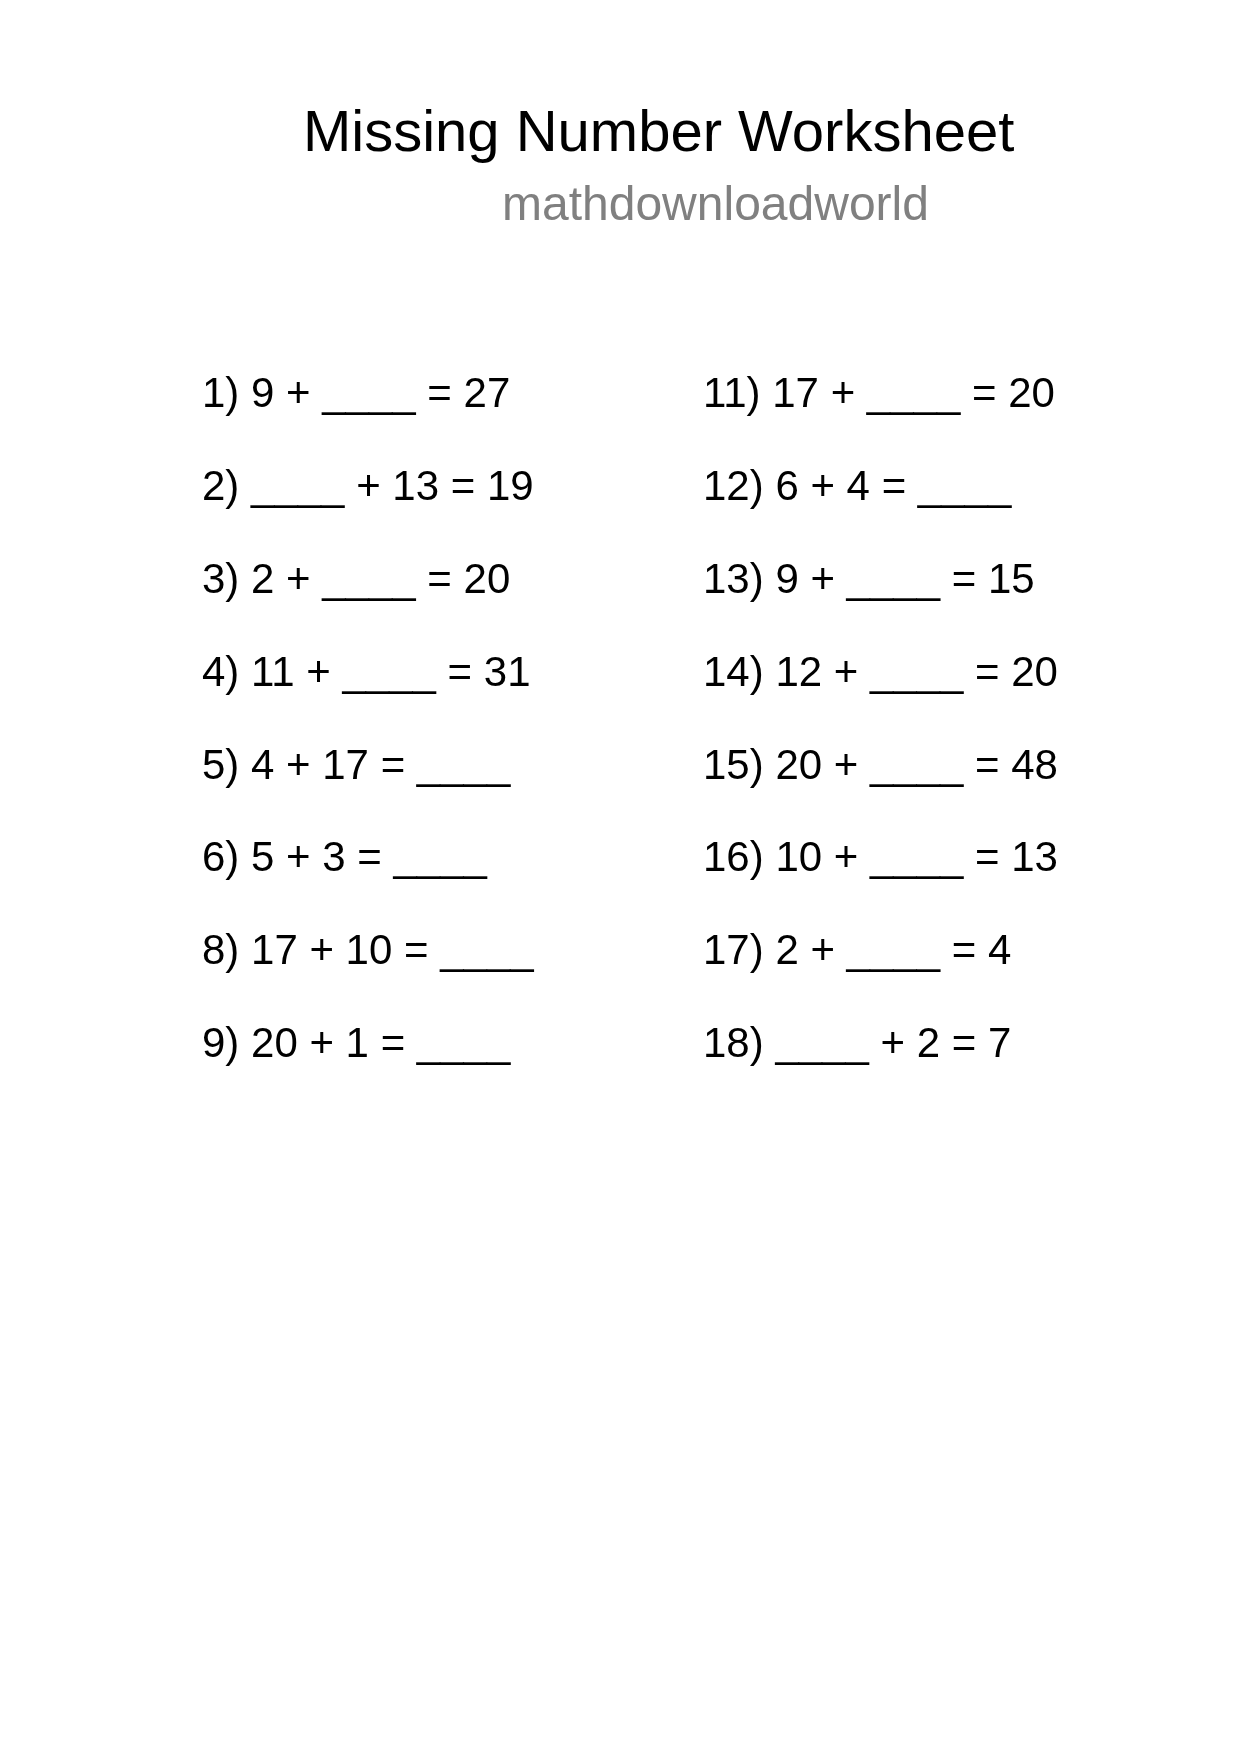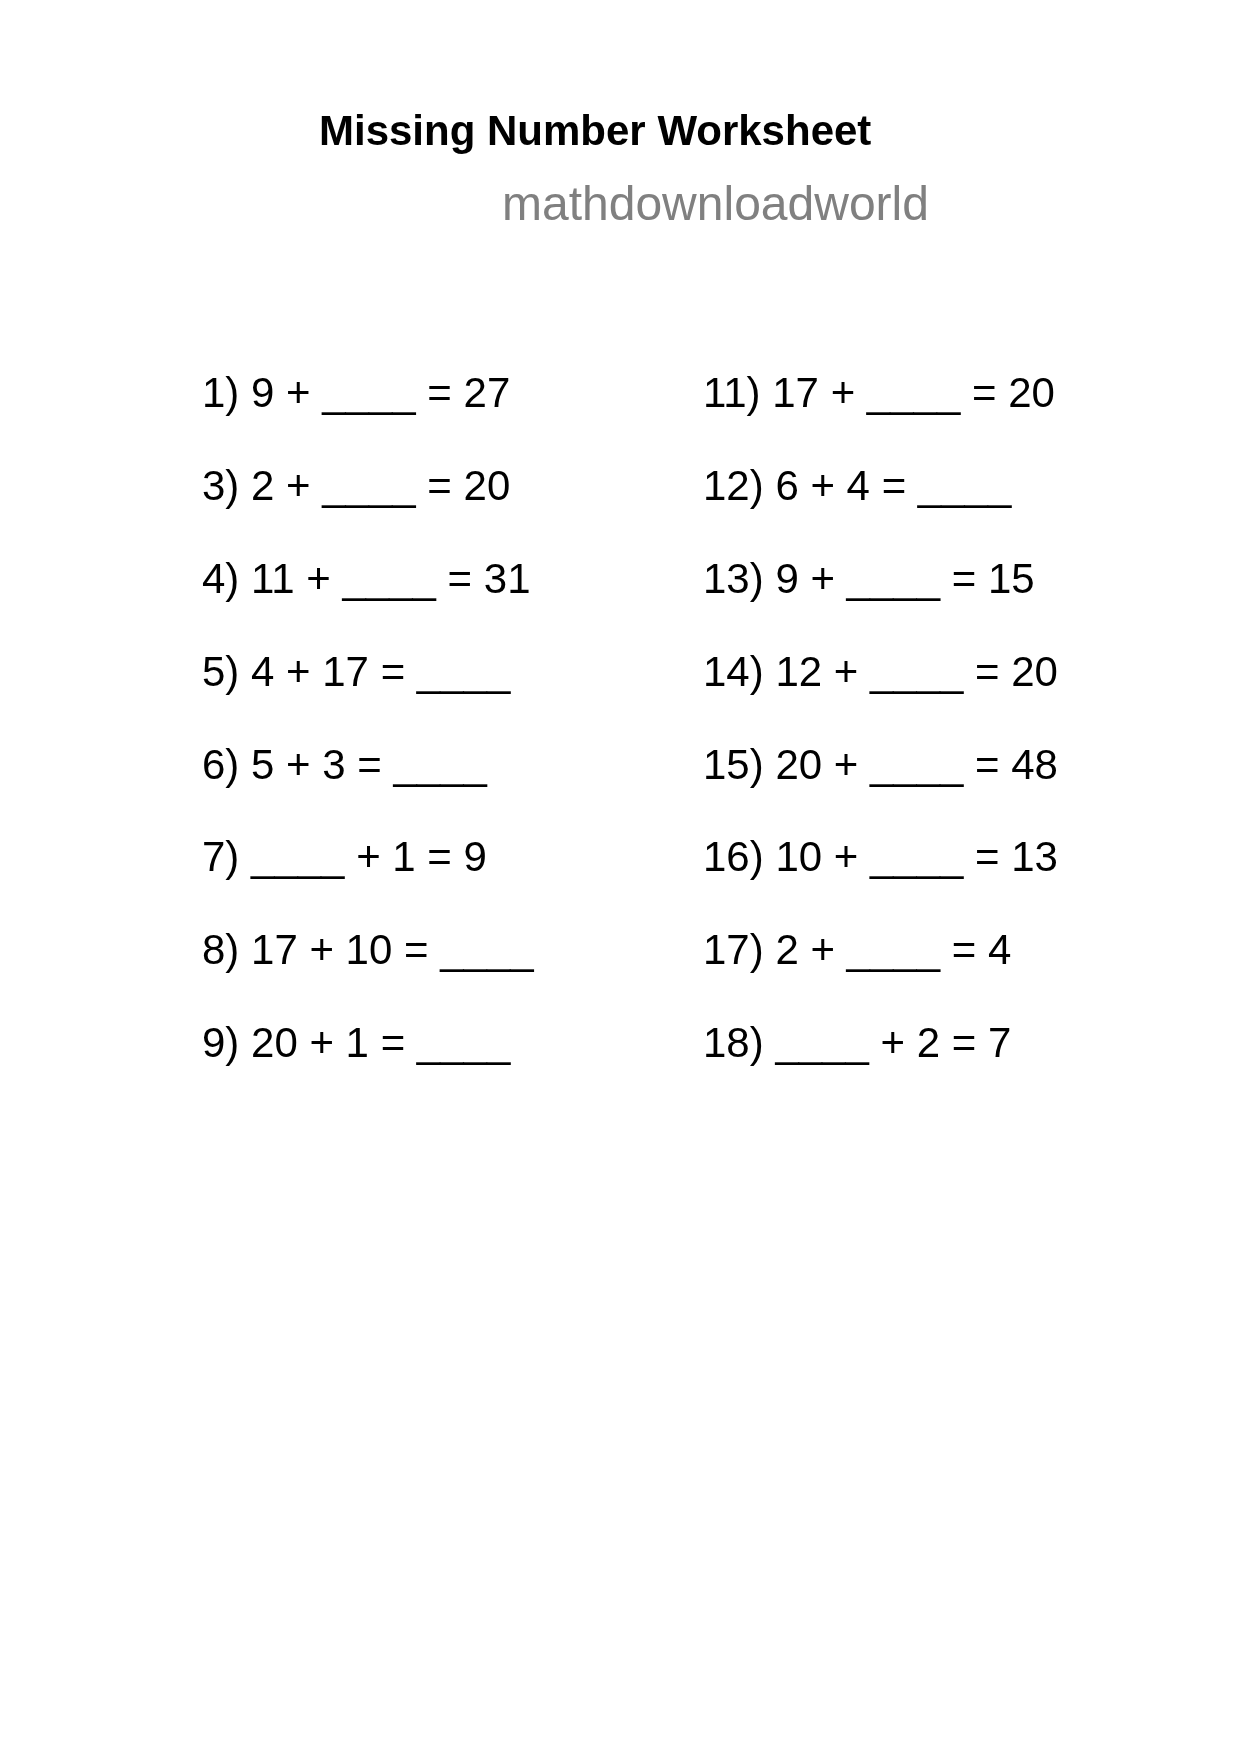--- a/index.html
+++ b/index.html
@@ -17,27 +17,26 @@
     }
     .page {
       position: absolute;
       left: 0; top: 0;
       width: 1240px;
       height: 1754px;
       background: #ffffff;
     }
     .title {
       position: absolute;
-      left: 319px;
+      left: 303px;
       top: 102px;
-      font-size: 42px;
+      font-size: 58px;
       line-height: 58px;
       white-space: nowrap;
       color: #000000;
-      font-weight: bold;
     }
     .subtitle {
       position: absolute;
       left: 502px;
       top: 183px;
       font-size: 48px;
       line-height: 41px;
       white-space: nowrap;
       color: #808080;
     }
@@ -57,25 +56,25 @@
   </style>
 </head>
 <body>
 
 <div class="page">
   <div class="title">Missing Number Worksheet</div>
   <div class="subtitle">mathdownloadworld</div>
 
   <div class="column col-left">
     <div class="problem"><span>1)</span> <span>9 + ____ = 27</span></div>
+    <div class="problem"><span>2)</span> <span>____ + 13 = 19</span></div>
     <div class="problem"><span>3)</span> <span>2 + ____ = 20</span></div>
     <div class="problem"><span>4)</span> <span>11 + ____ = 31</span></div>
     <div class="problem"><span>5)</span> <span>4 + 17 = ____</span></div>
     <div class="problem"><span>6)</span> <span>5 + 3 = ____</span></div>
-    <div class="problem"><span>7)</span> <span>____ + 1 = 9</span></div>
     <div class="problem"><span>8)</span> <span>17 + 10 = ____</span></div>
     <div class="problem"><span>9)</span> <span>20 + 1 = ____</span></div>
   </div>
 
   <div class="column col-right">
     <div class="problem"><span>11)</span> <span>17 + ____ = 20</span></div>
     <div class="problem"><span>12)</span> <span>6 + 4 = ____</span></div>
     <div class="problem"><span>13)</span> <span>9 + ____ = 15</span></div>
     <div class="problem"><span>14)</span> <span>12 + ____ = 20</span></div>
     <div class="problem"><span>15)</span> <span>20 + ____ = 48</span></div>

